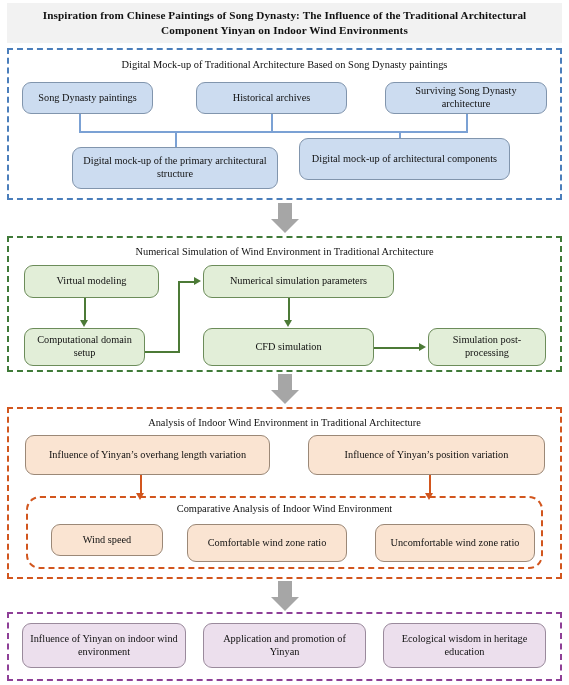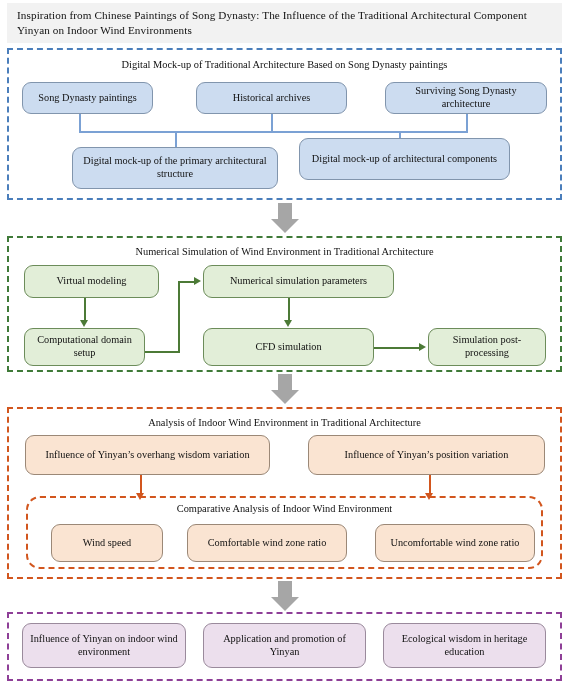--- a/index.html
+++ b/index.html
@@ -30,23 +30,23 @@
     height: 40px;
     background: #f2f2f2;
     display: flex;
     align-items: center;
     justify-content: center;
     box-sizing: border-box;
     padding: 0 10px;
   }
   .title-text {
     font-size: 11.2px;
-    font-weight: normal;
+    font-weight: bold;
     line-height: 1.35;
-    text-align: left;
+    text-align: center;
     letter-spacing: 0.1px;
   }
 
   
   .section {
     position: absolute;
     box-sizing: border-box;
   }
   .sec-blue   { border: 2px dashed #4a7ebb; }
   .sec-green  { border: 2px dashed #3f7a38; }
@@ -245,37 +245,37 @@
   <div class="block-arrow" style="left:271px; top:374px;">
     <div class="shaft"></div>
     <div class="head"></div>
   </div>
 
   <div class="section sec-orange" style="left:7px; top:407px; width:555px; height:172px;">
     <div class="sec-heading" style="top:8px;">Analysis of Indoor Wind Environment in Traditional Architecture</div>
   </div>
 
   <div class="node n-orange" style="left:25px; top:435px; width:245px; height:40px;">
-    <span>Influence of Yinyan’s overhang wisdom variation</span>
+    <span>Influence of Yinyan’s overhang length variation</span>
   </div>
   <div class="node n-orange" style="left:308px; top:435px; width:237px; height:40px;">
     <span>Influence of Yinyan’s position variation</span>
   </div>
 
   <div class="ol ol-v" style="left:140px; top:475px; height:19px;"></div>
   <div class="arrowhead-down ah-orange-d" style="left:136px; top:493px;"></div>
 
   <div class="ol ol-v" style="left:429px; top:475px; height:19px;"></div>
   <div class="arrowhead-down ah-orange-d" style="left:425px; top:493px;"></div>
 
   <div class="subframe" style="left:26px; top:496px; width:517px; height:73px;">
   </div>
   <div class="sec-heading" style="left:26px; top:503px; width:517px;">Comparative Analysis of Indoor Wind Environment</div>
 
-  <div class="node n-orange" style="left:51px; top:524px; width:112px; height:38px;">
+  <div class="node n-orange" style="left:51px; top:524px; width:112px; height:32px;">
     <span>Wind speed</span>
   </div>
   <div class="node n-orange" style="left:187px; top:524px; width:160px; height:38px;">
     <span>Comfortable wind zone ratio</span>
   </div>
   <div class="node n-orange" style="left:375px; top:524px; width:160px; height:38px;">
     <span>Uncomfortable wind zone ratio</span>
   </div>
 
   <div class="block-arrow" style="left:271px; top:581px;">

